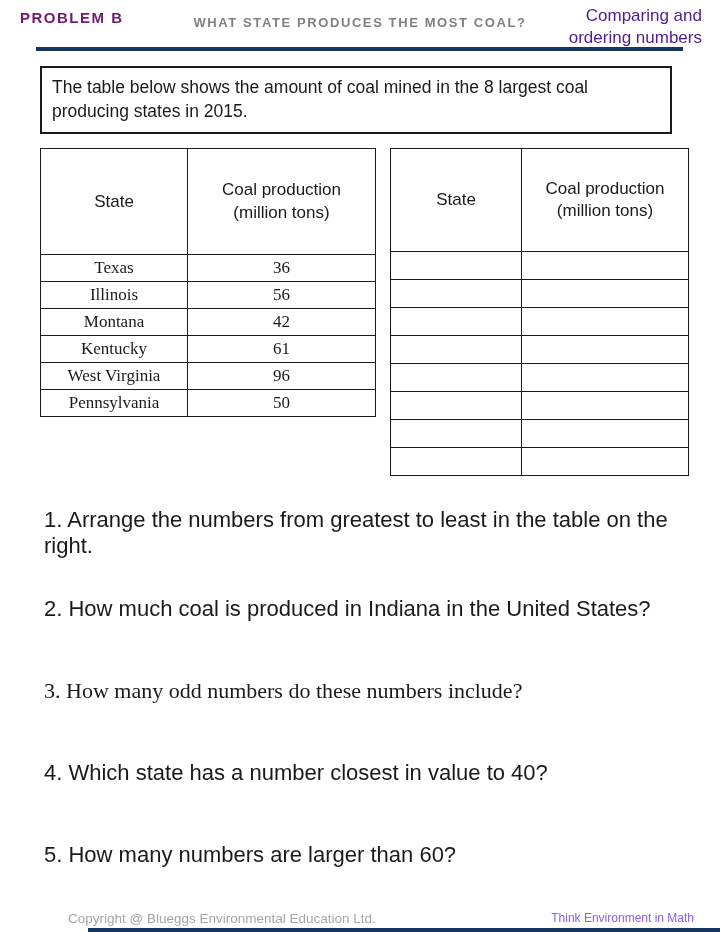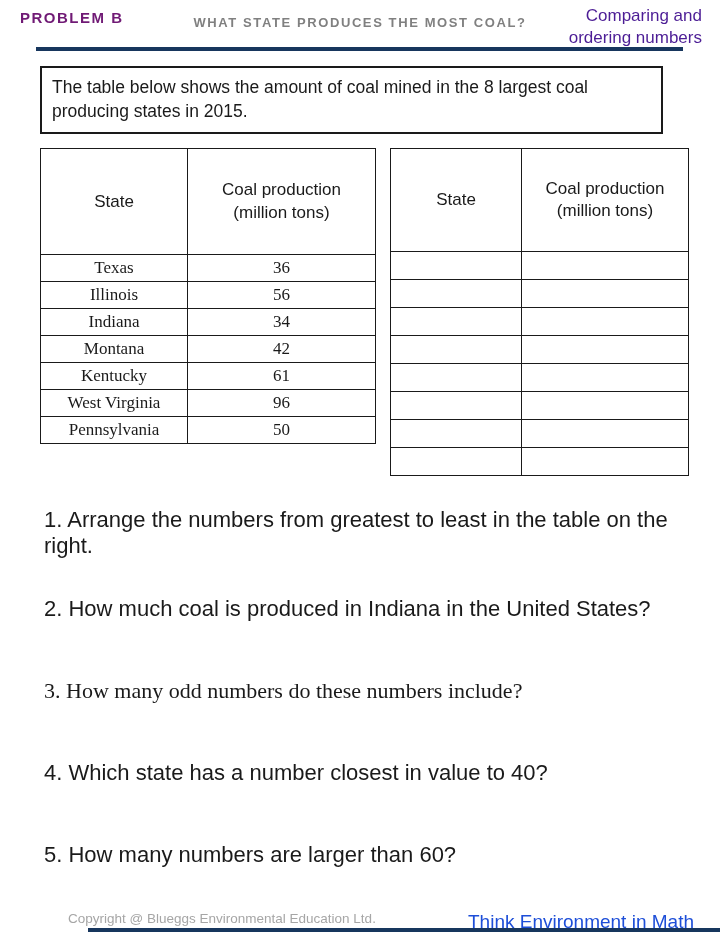--- a/index.html
+++ b/index.html
@@ -32,21 +32,21 @@
   }
   .header-rule {
     position: absolute; left: 36px; top: 47px; width: 647px; height: 4px;
     background: #17365d;
   }
 
   
   .intro-box {
     position: absolute; left: 40px; top: 66px; width: 605px;
     border: 2px solid #1a1a1a;
-    padding: 7px 4px 9px 10px;
+    padding: 7px 13px 9px 10px;
     font-size: 17.5px; line-height: 1.38;
   }
 
   
   table {
     border-collapse: collapse;
     table-layout: fixed;
     position: absolute;
   }
   th, td {
@@ -82,21 +82,21 @@
   .q4 { top: 760px; }
   .q5 { top: 842px; }
 
   
   .copyright-text {
     position: absolute; left: 68px; top: 911px;
     font-size: 13.5px; color: #a6a6a6;
   }
   .tagline-text {
     position: absolute; right: 26px; top: 911px;
-    font-size: 19px; color: #1d4ed8;
+    font-size: 12px; color: #8b5cf6;
   }
   .footer-rule {
     position: absolute; left: 88px; right: 0; bottom: 0; height: 4px;
     background: #17365d;
   }
 </style>
 </head>
 <body>
 
 <div class="problem-label">PROBLEM B</div>
@@ -121,24 +121,20 @@
   <tbody>
     <tr>
       <td>Texas</td>
       <td>36</td>
     </tr>
     <tr>
       <td>Illinois</td>
       <td>56</td>
     </tr>
     <tr>
-      <td>Indiana</td>
-      <td>34</td>
-    </tr>
-    <tr>
       <td>Montana</td>
       <td>42</td>
     </tr>
     <tr>
       <td>Kentucky</td>
       <td>61</td>
     </tr>
     <tr>
       <td>West Virginia</td>
       <td>96</td>

